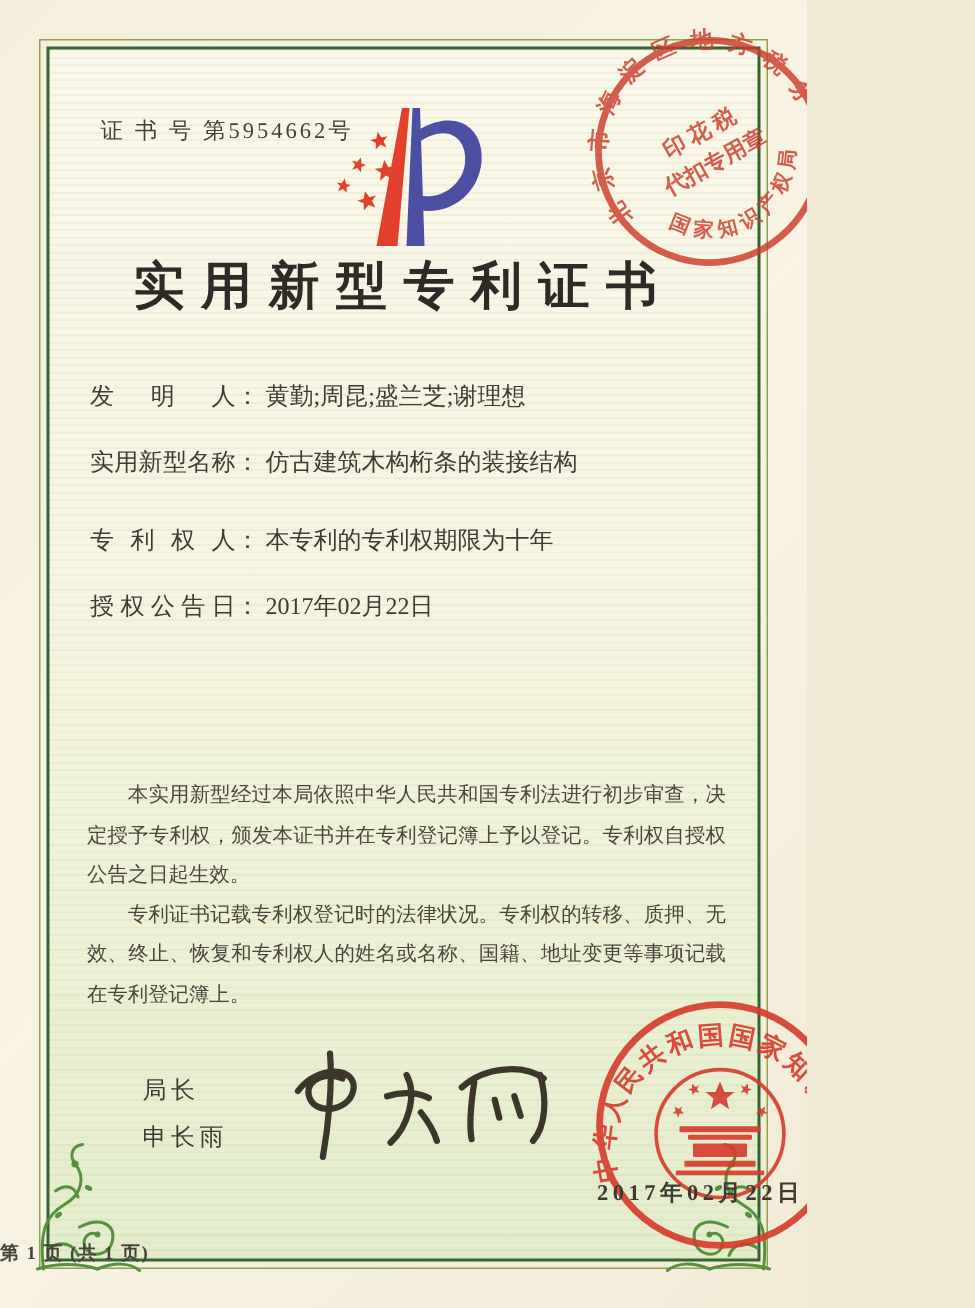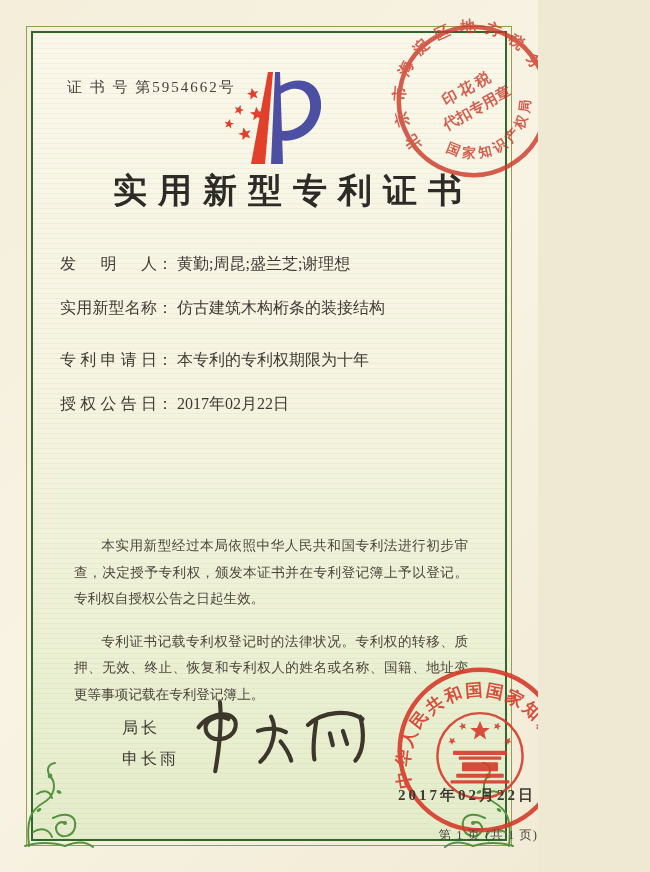--- a/index.html
+++ b/index.html
@@ -22,48 +22,48 @@
       repeating-linear-gradient(0deg, rgba(138,188,118,0.10) 0 1px, rgba(0,0,0,0) 1px 5px),
       linear-gradient(180deg,#fbf7ea 0%,#f7f4e2 42%,#ecf0d4 76%,#e4ecca 100%);
   }
   .cert-no{
     position:absolute;left:67px;top:78px;
     font-size:15px;letter-spacing:2px;color:#453f38;
   }
   .logo{position:absolute;left:50%;top:68px;transform:translateX(-50%);}
   .title{
     position:absolute;top:168px;left:0;width:100%;text-align:center;
-    font-size:34px;font-weight:600;letter-spacing:11px;color:#2d2b28;padding-left:24px;
+    font-size:34px;font-weight:600;letter-spacing:11px;color:#2d2b28;
   }
   .fields{position:absolute;left:60px;top:254px;right:55px;}
   .field-row{margin-bottom:23px;font-size:16px;color:#3f3a34;white-space:nowrap;}
   .field-row.first{margin-bottom:31px;}
   .field-label{
     display:inline-block;width:97px;
     text-align:justify;text-align-last:justify;vertical-align:bottom;
   }
   .field-colon{margin-right:4px;}
   .paragraphs{
     position:absolute;left:58px;right:54px;top:517px;
     font-size:13.6px;line-height:1.95;color:#4c453c;text-align:justify;
   }
-  .paragraphs p{margin:16px;text-indent:2em;}
+  .paragraphs p{margin:0;text-indent:2em;}
   .footer-left{
     position:absolute;left:95px;top:712px;
-    font-size:16px;line-height:31px;color:#3f3a34;letter-spacing:3px;margin-left:27px;
+    font-size:16px;line-height:31px;color:#3f3a34;letter-spacing:3px;
   }
   .signature{position:absolute;left:182px;top:688px;}
   .seal{position:absolute;left:376px;top:664px;}
   .seal-date{
     position:absolute;left:398px;top:786px;
     font-size:15px;letter-spacing:3px;color:#3e3931;font-weight:600;
   }
   .page-indicator{
-    position:absolute;top:827px;left:0;width:100%;text-align:right;
-    font-size:12.5px;color:#46453c;letter-spacing:1px;
+    position:absolute;top:827px;left:0;width:100%;text-align:left;
+    font-size:12.5px;color:#46453c;letter-spacing:1px;font-weight:bold;
   }
   .tax-stamp{
     position:absolute;top:16px;right:-20px;
     transform:rotate(-29deg);opacity:.88;
   }
   .corner-ornament{position:absolute;bottom:22px;}
   .corner-ornament.left{left:19px;}
   .corner-ornament.right{right:19px;transform:scaleX(-1);}
 </style>
 </head>
@@ -149,21 +149,21 @@
   <div class="title">实用新型专利证书</div>
 
   <div class="fields">
     <div class="field-row">
       <span class="field-label">发明人</span><span class="field-colon">：</span><span class="field-value">黄勤;周昆;盛兰芝;谢理想</span>
     </div>
     <div class="field-row first">
       <span class="field-label">实用新型名称</span><span class="field-colon">：</span><span class="field-value">仿古建筑木构桁条的装接结构</span>
     </div>
     <div class="field-row">
-      <span class="field-label">专利申请日</span><span class="field-colon">：</span><span class="field-value">本专利的专利权期限为十年</span>
+      <span class="field-label">专利权人</span><span class="field-colon">：</span><span class="field-value">本专利的专利权期限为十年</span>
     </div>
     <div class="field-row">
       <span class="field-label">授权公告日</span><span class="field-colon">：</span><span class="field-value">2017年02月22日</span>
     </div>
   </div>
 
   <div class="paragraphs">
     <p>本实用新型经过本局依照中华人民共和国专利法进行初步审查，决定授予专利权，颁发本证书并在专利登记簿上予以登记。专利权自授权公告之日起生效。</p>
     <p>专利证书记载专利权登记时的法律状况。专利权的转移、质押、无效、终止、恢复和专利权人的姓名或名称、国籍、地址变更等事项记载在专利登记簿上。</p>
   </div>

